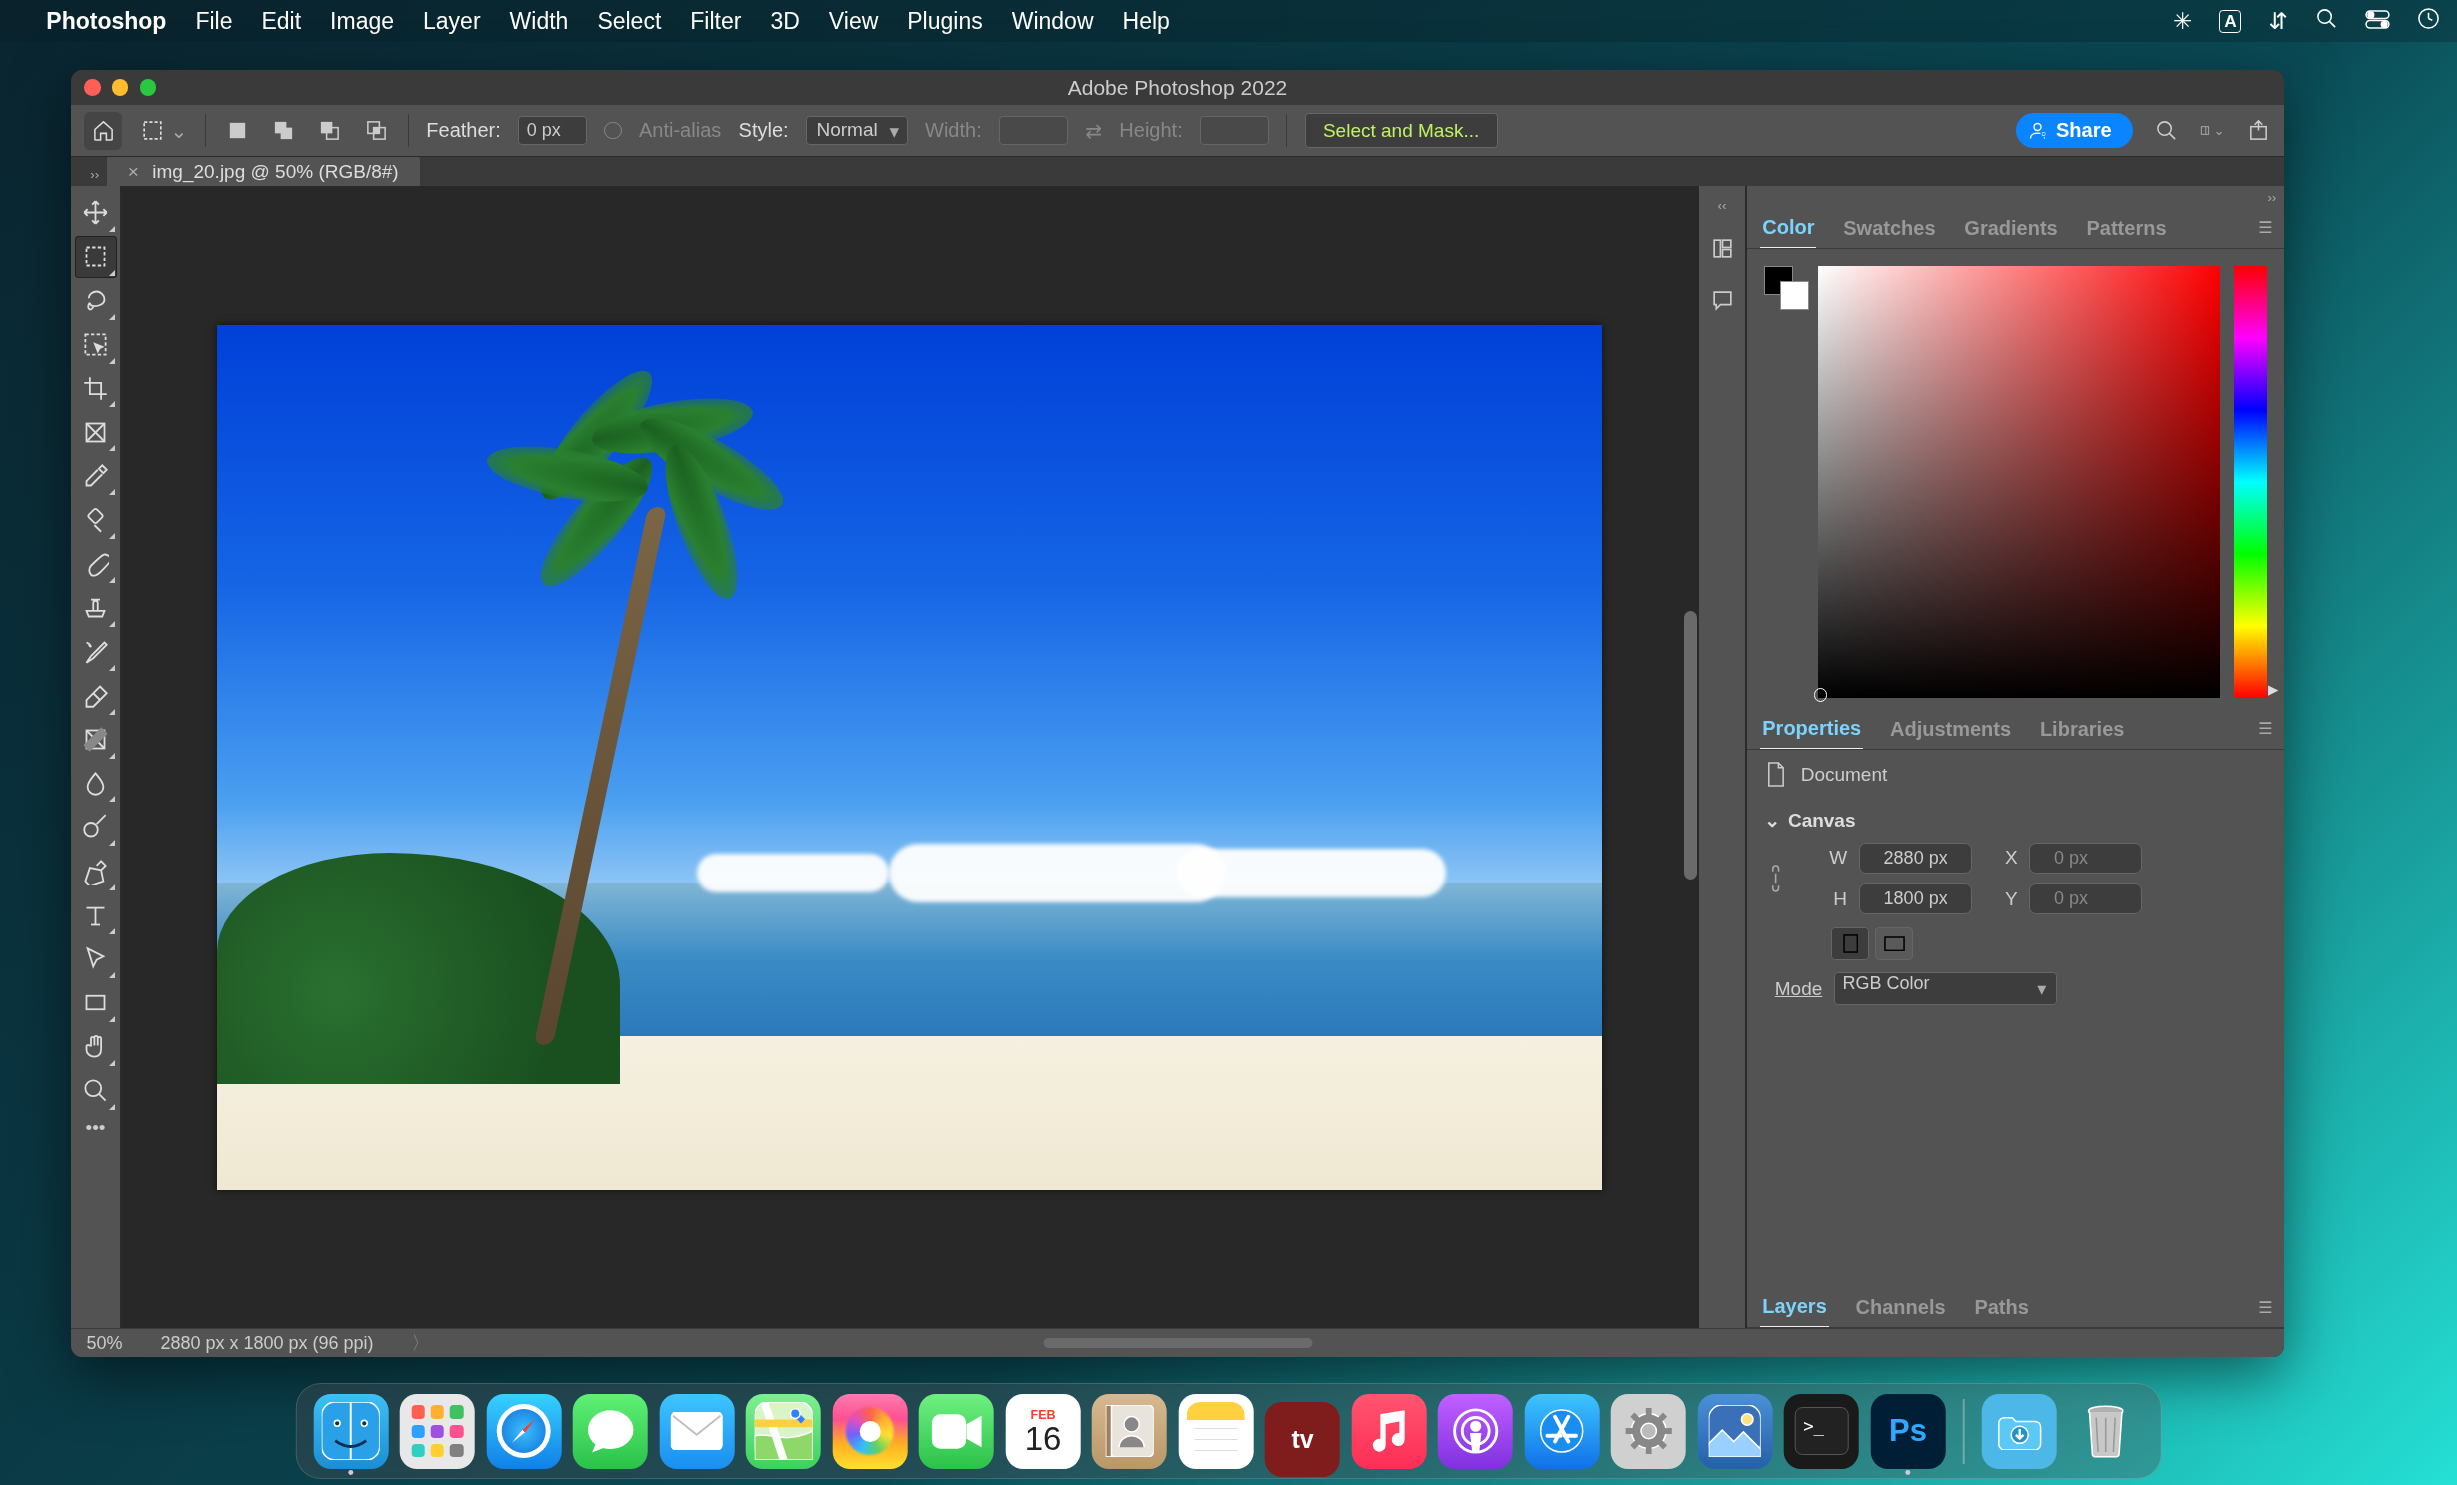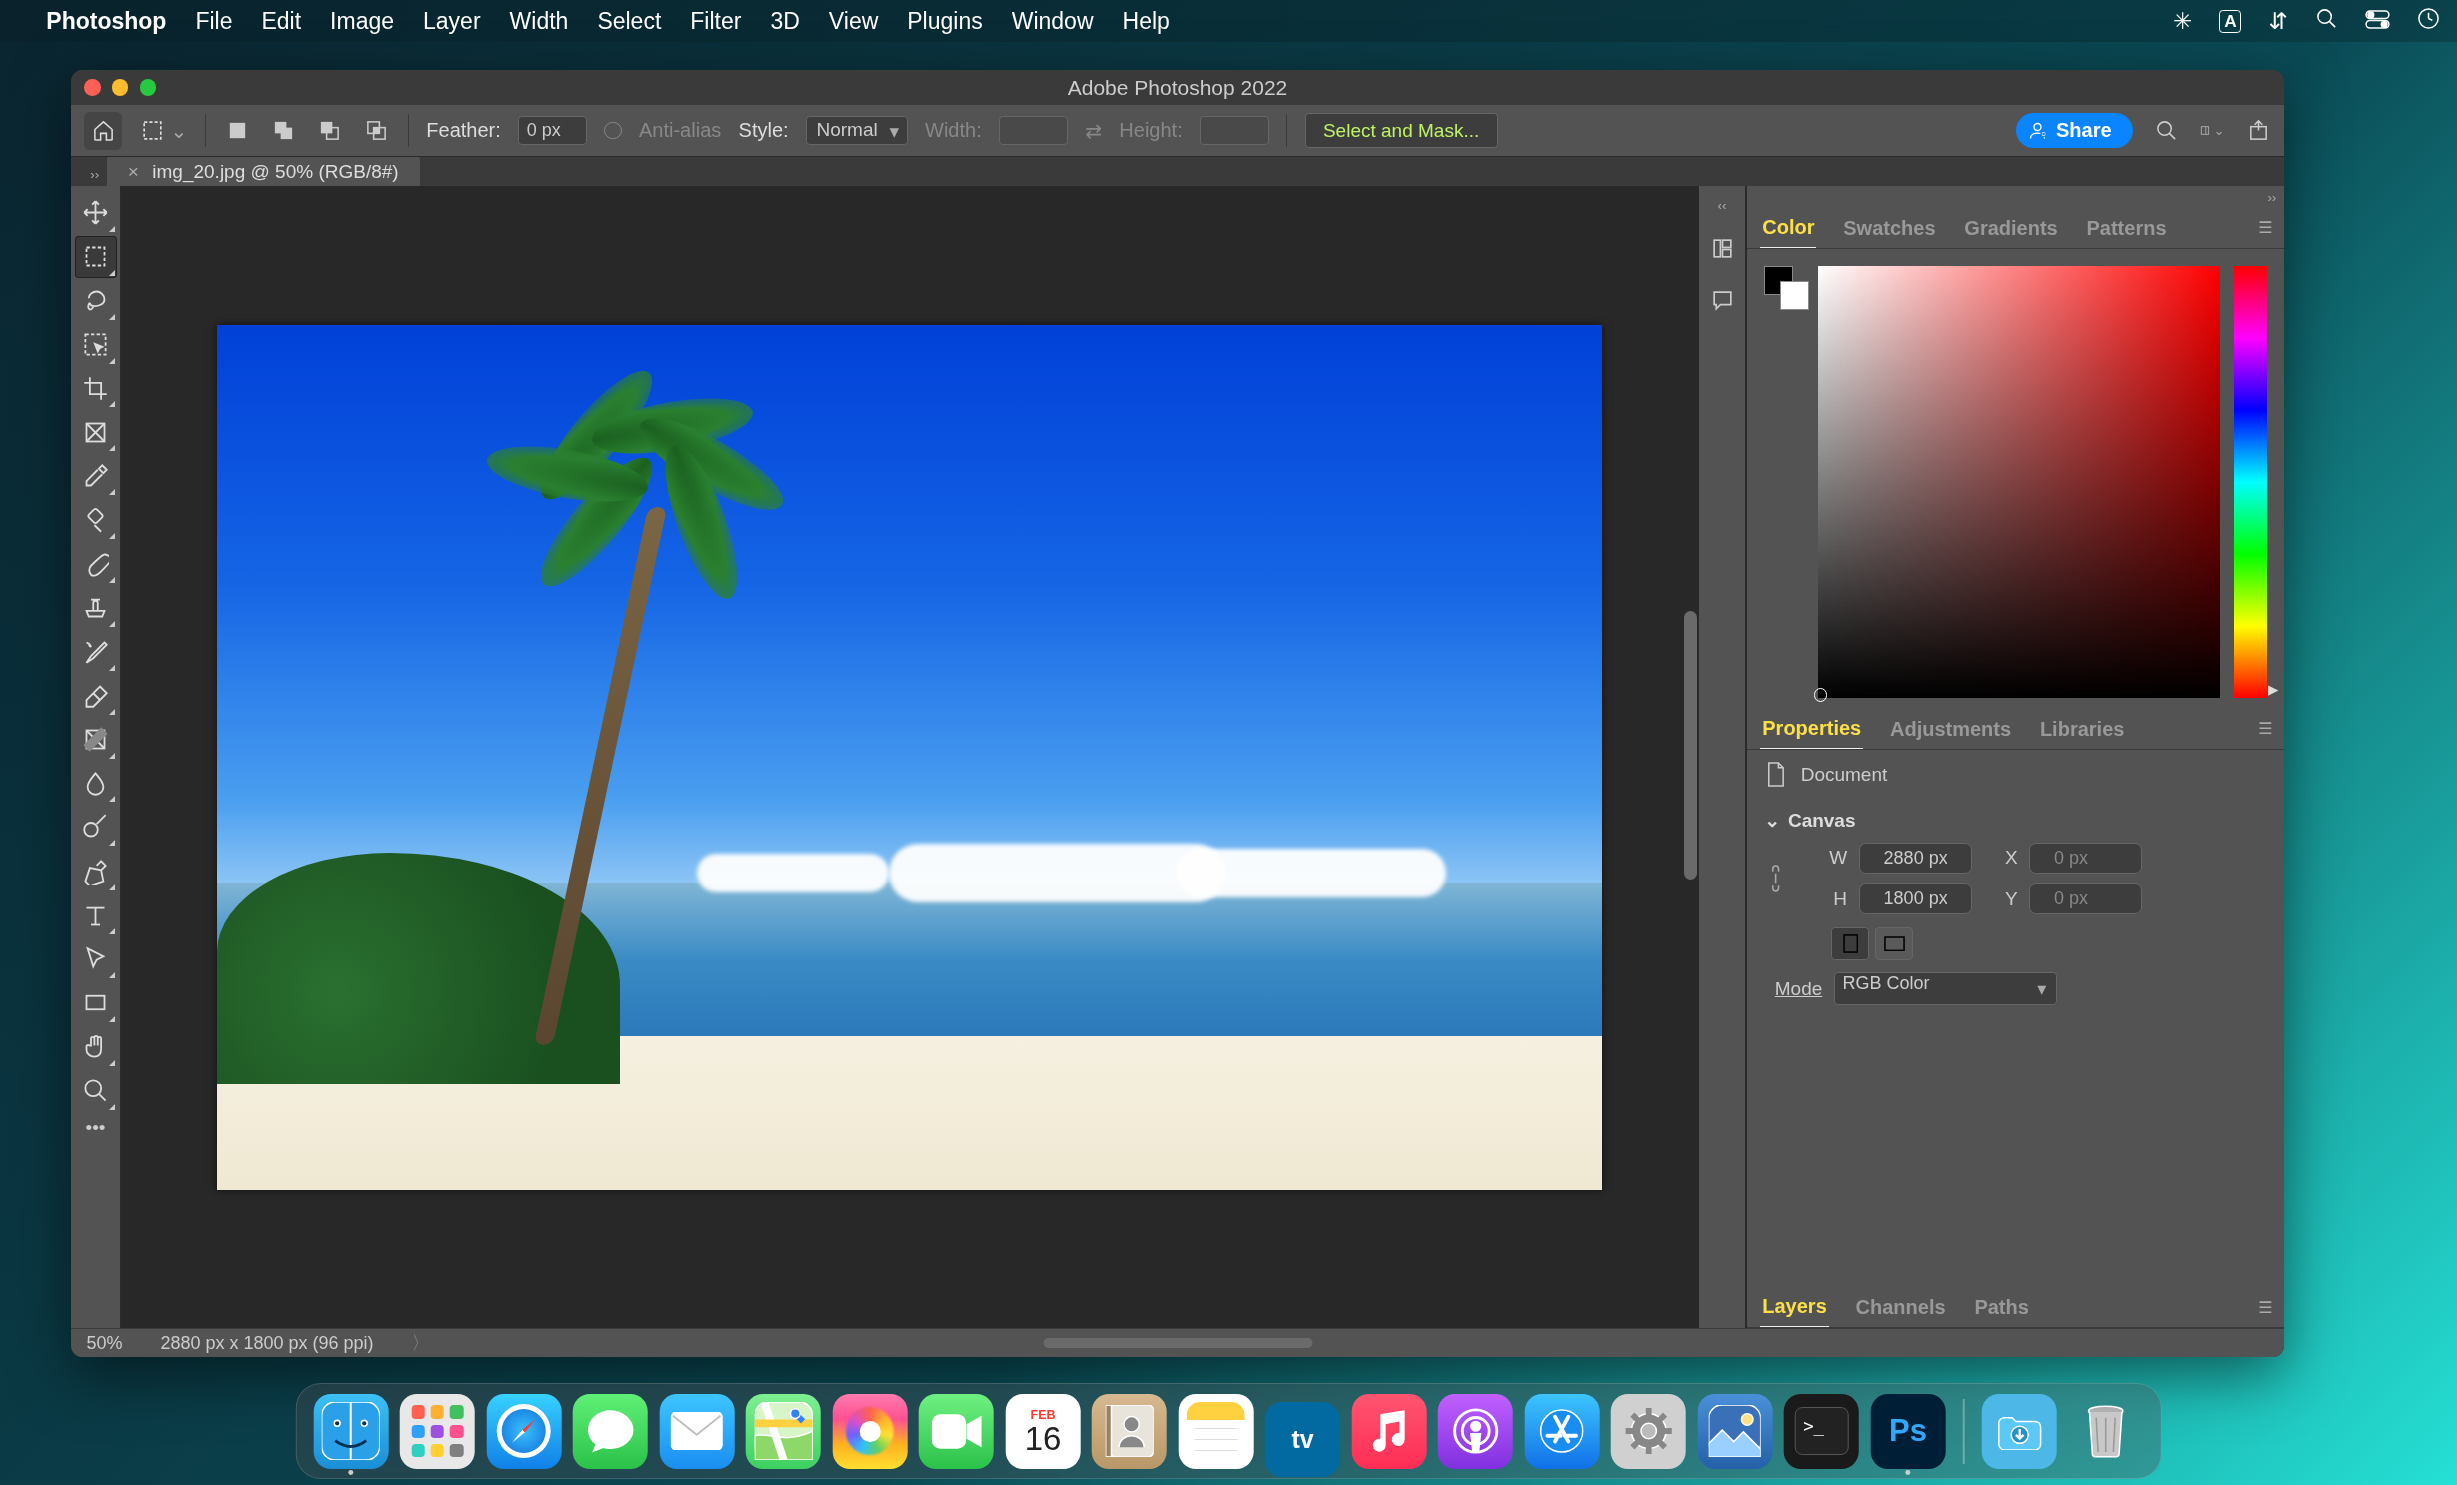--- a/index.html
+++ b/index.html
@@ -68,21 +68,21 @@
 .scrollbar-thumb-v{position:absolute;top:30%;width:13.4px;height:269px;background:#6a6a6a;border-radius:7.7px;left:1px;}
 
 
 .side-dock{width:48px;background:#535353;border-left:1px solid #2a2a2a;border-right:1px solid #2a2a2a;padding-top:48px;display:flex;flex-direction:column;align-items:center;gap:23px;}
 .side-dock .ico{width:29px;height:29px;color:#ccc;display:flex;align-items:center;justify-content:center;}
 
 
 .rpanels{width:538px;background:#535353;display:flex;flex-direction:column;border-left:1px solid #2a2a2a;}
 .panel-tabs{display:flex;height:40px;align-items:flex-end;padding:0 13.4px;gap:25px;border-bottom:1px solid #3a3a3a;position:relative;}
 .panel-tab{color:#999;font-size:20px;font-weight:600;padding:7.7px 1.9px;}
-.panel-tab.active{color:#fde047;border-bottom:1.9px solid #eee;}
+.panel-tab.active{color:#7dd3fc;border-bottom:1.9px solid #eee;}
 .panel-menu{position:absolute;right:11.5px;top:9.6px;color:#aaa;}
 .color-panel{height:461px;display:flex;padding:17.3px;gap:13.4px;position:relative;}
 .fgbg{width:40px;position:relative;}
 .fg-sw{width:29px;height:29px;background:#000;border:1.9px solid #888;position:absolute;top:0;left:0;}
 .bg-sw{width:29px;height:29px;background:#fff;border:1.9px solid #888;position:absolute;top:15.4px;left:15.4px;}
 .picker{flex:1;height:432px;background:linear-gradient(to bottom,transparent,#000),linear-gradient(to right,#fff,#ff0000);position:relative;}
 .picker-cursor{position:absolute;left:-3.8px;bottom:-3.8px;width:13.4px;height:13.4px;border:1.9px solid #fff;border-radius:50%;}
 .hue{width:33px;height:432px;background:linear-gradient(to bottom,#f00,#f0f,#00f,#0ff,#0f0,#ff0,#f00);position:relative;}
 .hue-arrow{position:absolute;right:-11.5px;bottom:1px;color:#ddd;font-size:13.4px;}
 
@@ -606,21 +606,21 @@
   <div class="dock-item" style="background:#fff;">
       <div style="width:58px;height:58px;border-radius:13.4px;overflow:hidden;">
         <div style="height:17.3px;background:#ffd040;"></div>
         <div style="height:40px;background:#fff;display:flex;flex-direction:column;justify-content:space-around;padding:3.8px 7.7px;">
           <div style="height:1px;background:#ddd;"></div>
           <div style="height:1px;background:#ddd;"></div>
           <div style="height:1px;background:#ddd;"></div>
         </div>
       </div>
     </div>
-  <div class="dock-item" style="background:#0369a1;margin-top:16px;">
+  <div class="dock-item" style="background:#7f1d1d;margin-top:16px;">
       <span style="font-size:25px;font-weight:600;">tv</span>
     </div>
   <div class="dock-item" style="background:linear-gradient(#ff5570,#ff2d55);">
       <svg width="38" height="44" viewBox="0 0 40 46">
         <path d="M12 6l24-4v30a6 6 0 1 1-4-5.6V12l-16 3v23a6 6 0 1 1-4-5.6z" fill="#fff"></path>
       </svg>
     </div>
   <div class="dock-item" style="background:linear-gradient(#c060ff,#8030e0);">
       <svg width="48" height="48" viewBox="0 0 50 50">
         <circle cx="25" cy="25" r="22" fill="none" stroke="#fff" stroke-width="3"></circle>

